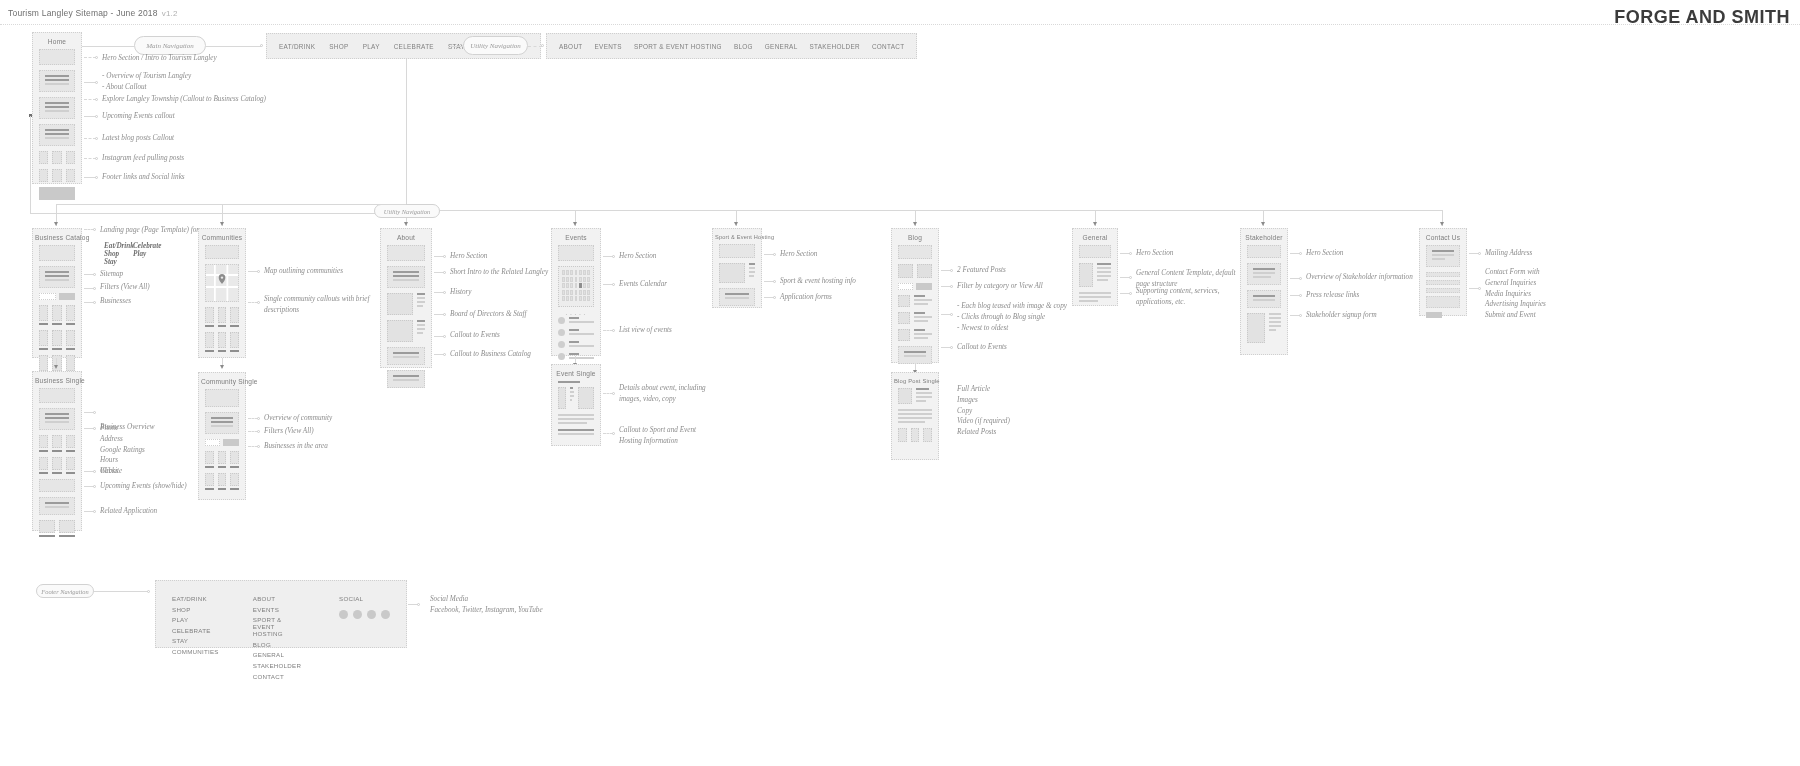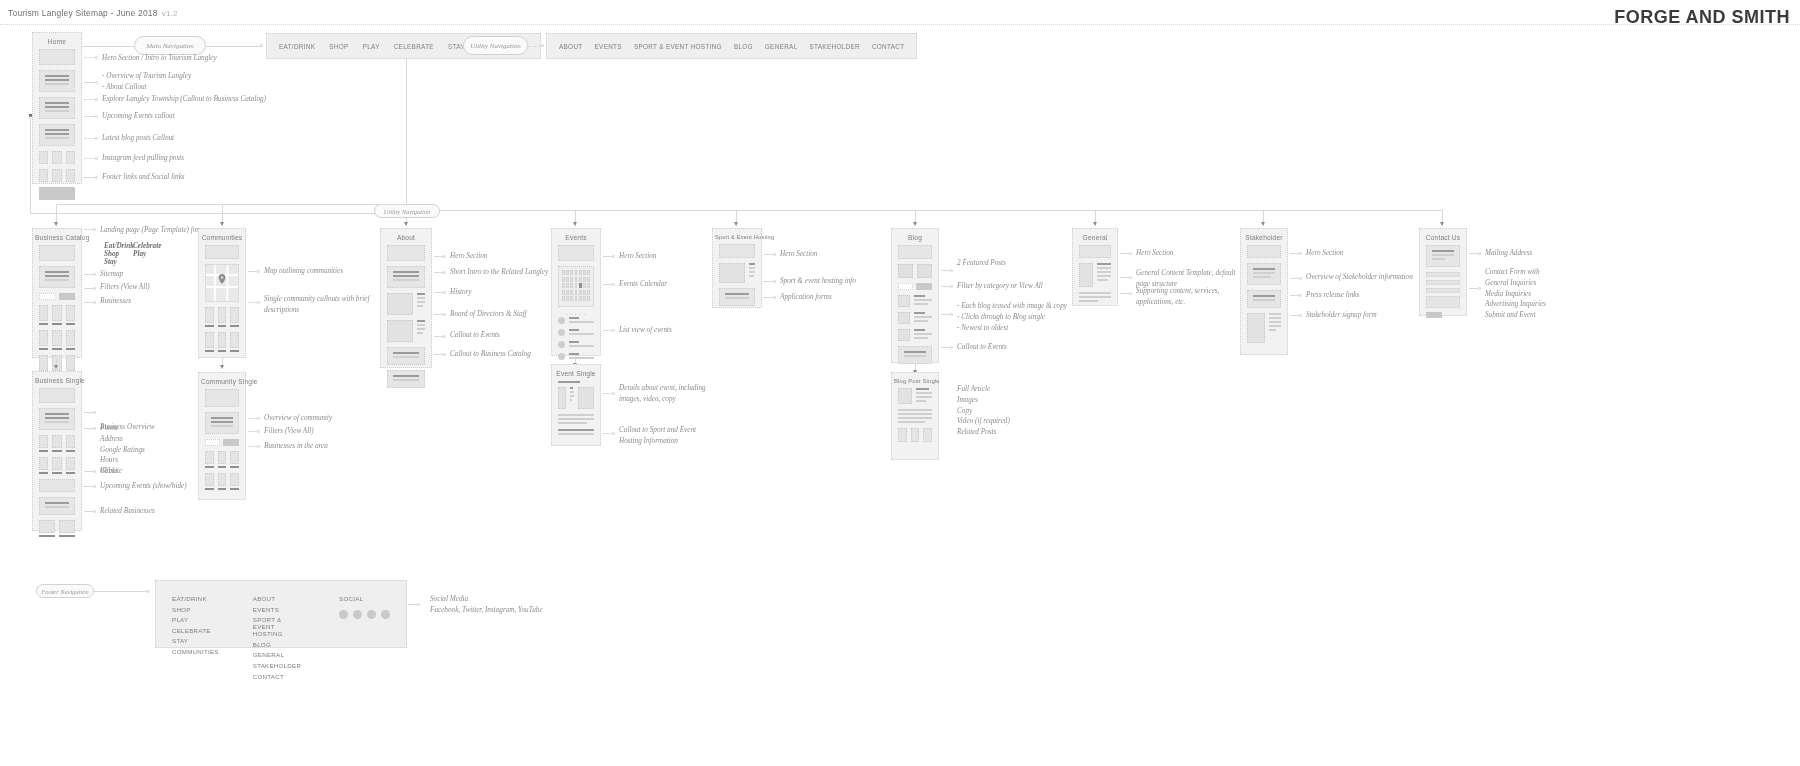--- a/index.html
+++ b/index.html
@@ -420,21 +420,21 @@
 Hours
 Website</div>
   <div class="hline" style="left:84px; top:471px; width:10px;"></div>
   <div class="oend" style="left:93px; top:469.5px;"></div>
   <div class="note" style="left:100px; top:466px;">Clicks</div>
   <div class="hline" style="left:84px; top:486px; width:10px;"></div>
   <div class="oend" style="left:93px; top:484.5px;"></div>
   <div class="note" style="left:100px; top:481px;">Upcoming Events (show/hide)</div>
   <div class="hline" style="left:84px; top:511px; width:10px;"></div>
   <div class="oend" style="left:93px; top:509.5px;"></div>
-  <div class="note" style="left:100px; top:506px;">Related Businesses</div>
+  <div class="note" style="left:100px; top:506px;">Related Application</div>
 
   <div class="card" style="left:198px; top:228px; width:48px; height:130px;">
     <div class="card-title">Communities</div>
     <div class="wf wf-hero" style="height:14px;"></div>
     <div class="wf" style="height:38px; background:#e9e9e9; border:1px dotted #cdcdcd; position:relative;">
       <svg width="100%" height="100%" viewBox="0 0 36 36" preserveAspectRatio="none">
         <path d="M0 10 H36 M0 22 H36 M10 0 V36 M24 0 V36" stroke="#ffffff" stroke-width="2" fill="none"></path>
       </svg>
       <svg style="position:absolute; left:50%; top:40%; transform:translate(-50%,-50%);" width="7" height="10" viewBox="0 0 12 17">
         <path d="M6 0C2.7 0 0 2.7 0 6c0 4.5 6 11 6 11s6-6.5 6-11c0-3.3-2.7-6-6-6z" fill="#8c8c8c"></path>
@@ -781,21 +781,21 @@
           <div class="wf-line w80"></div>
         </div>
     </div>
     <div class="wf wf-block">
       <div class="wf-line dark"></div>
         <div class="wf-line"></div>
     </div>
   </div>
   <div class="hline" style="left:941px; top:270px; width:10px;"></div>
   <div class="oend" style="left:950px; top:268.5px;"></div>
-  <div class="note" style="left:957px; top:258px;">2 Featured Posts</div>
+  <div class="note" style="left:957px; top:265px;">2 Featured Posts</div>
   <div class="hline" style="left:941px; top:286px; width:10px;"></div>
   <div class="oend" style="left:950px; top:284.5px;"></div>
   <div class="note" style="left:957px; top:281px;">Filter by category or View All</div>
   <div class="hline" style="left:941px; top:314px; width:10px;"></div>
   <div class="oend" style="left:950px; top:312.5px;"></div>
   <div class="note" style="left:957px; top:301px;">- Each blog teased with image &amp; copy
 - Clicks through to Blog single
 - Newest to oldest</div>
   <div class="hline" style="left:941px; top:347px; width:10px;"></div>
   <div class="oend" style="left:950px; top:345.5px;"></div>

